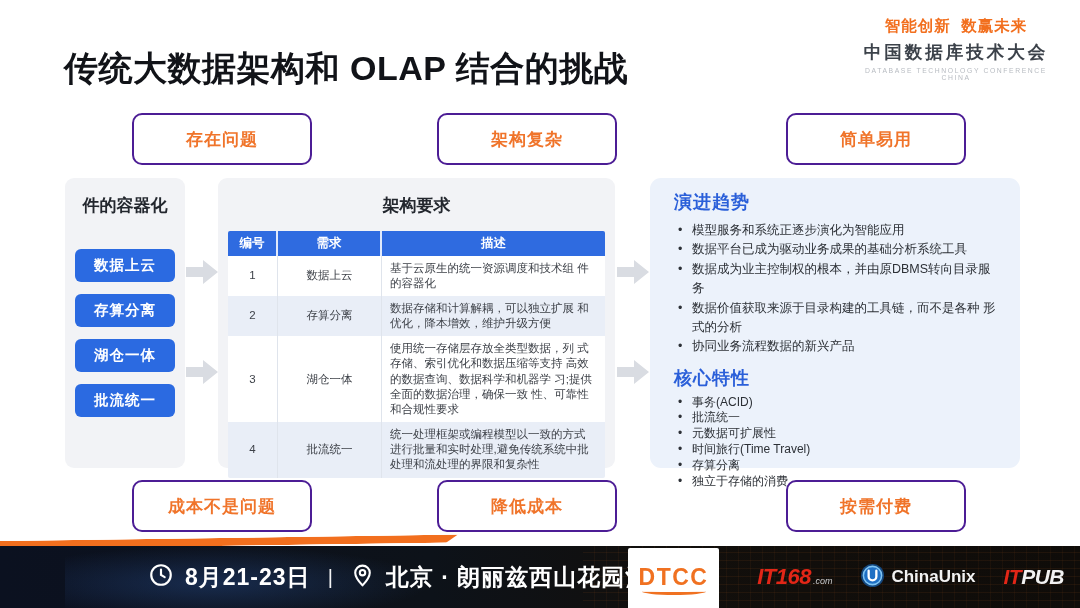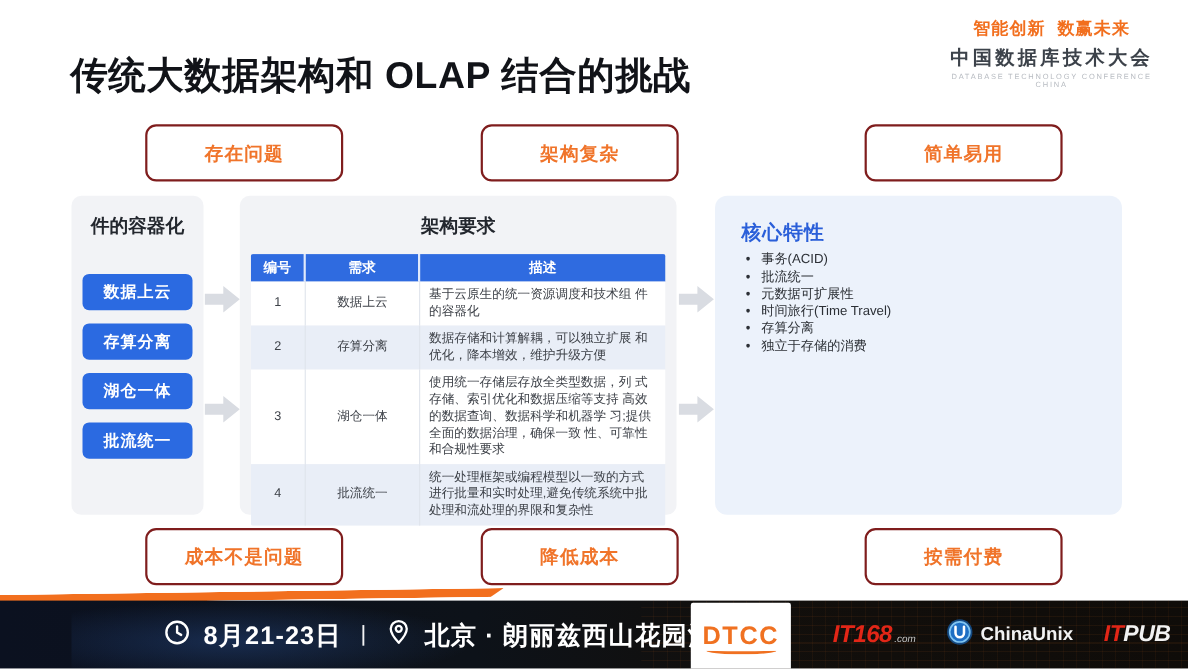--- a/index.html
+++ b/index.html
@@ -8,21 +8,21 @@
   .slide { position:relative; width:1080px; height:608px; background:#ffffff; overflow:hidden; }
 
   
   .page-title { position:absolute; left:64px; top:46px; font-size:34px; font-weight:800; color:#111318; letter-spacing:.5px; }
   .brand { position:absolute; right:24px; top:16px; width:200px; text-align:center; }
   .brand-slogan { color:#f26f1e; font-weight:800; font-size:15.5px; white-space:pre; letter-spacing:1px; }
   .brand-name { margin-top:3px; color:#3c424a; font-weight:700; font-size:17.5px; letter-spacing:3px; }
   .brand-sub { margin-top:3px; color:#b7bbc1; font-size:6.8px; letter-spacing:1.6px; }
 
   
-  .badge { position:absolute; width:180px; height:52px; background:#fff; border:2px solid #7f1d1d; border-radius:10px;
+  .badge { position:absolute; width:180px; height:52px; background:#fff; border:2px solid #4c1d95; border-radius:10px;
            color:#f0742a; font-size:17px; font-weight:800; display:flex; align-items:center; justify-content:center; letter-spacing:1px; }
   .badge.r1 { top:113px; } .badge.r2 { top:480px; }
   .badge.c1 { left:132px; } .badge.c2 { left:437px; } .badge.c3 { left:786px; }
 
   
   .panel { position:absolute; top:178px; height:290px; border-radius:9px; }
   .panel-gray { background:#f2f3f6; }
   .panel-title { text-align:center; color:#23272e; font-weight:700; font-size:17px; padding-top:16px; }
 
   .panel-left { left:65px; width:120px; }
@@ -154,20 +154,30 @@
       </div>
       <div class="tr body alt">
         <div class="td">4</div>
         <div class="td">批流统一</div>
         <div class="td desc">统一处理框架或编程模型以一致的方式 进行批量和实时处理,避免传统系统中批 处理和流处理的界限和复杂性</div>
       </div>
     </div>
   </div>
 
   <div class="panel panel-right">
+    <div class="sec1">
+      <div class="sec-title">演进趋势</div>
+      <ul class="bullets">
+        <li>模型服务和系统正逐步演化为智能应用</li>
+        <li>数据平台已成为驱动业务成果的基础分析系统工具</li>
+        <li>数据成为业主控制权的根本，并由原DBMS转向目录服务</li>
+        <li>数据价值获取来源于目录构建的工具链，而不是各种 形式的分析</li>
+        <li>协同业务流程数据的新兴产品</li>
+      </ul>
+    </div>
     <div class="sec2">
       <div class="sec-title">核心特性</div>
       <ul class="bullets">
         <li>事务(ACID)</li>
         <li>批流统一</li>
         <li>元数据可扩展性</li>
         <li>时间旅行(Time Travel)</li>
         <li>存算分离</li>
         <li>独立于存储的消费</li>
       </ul>

